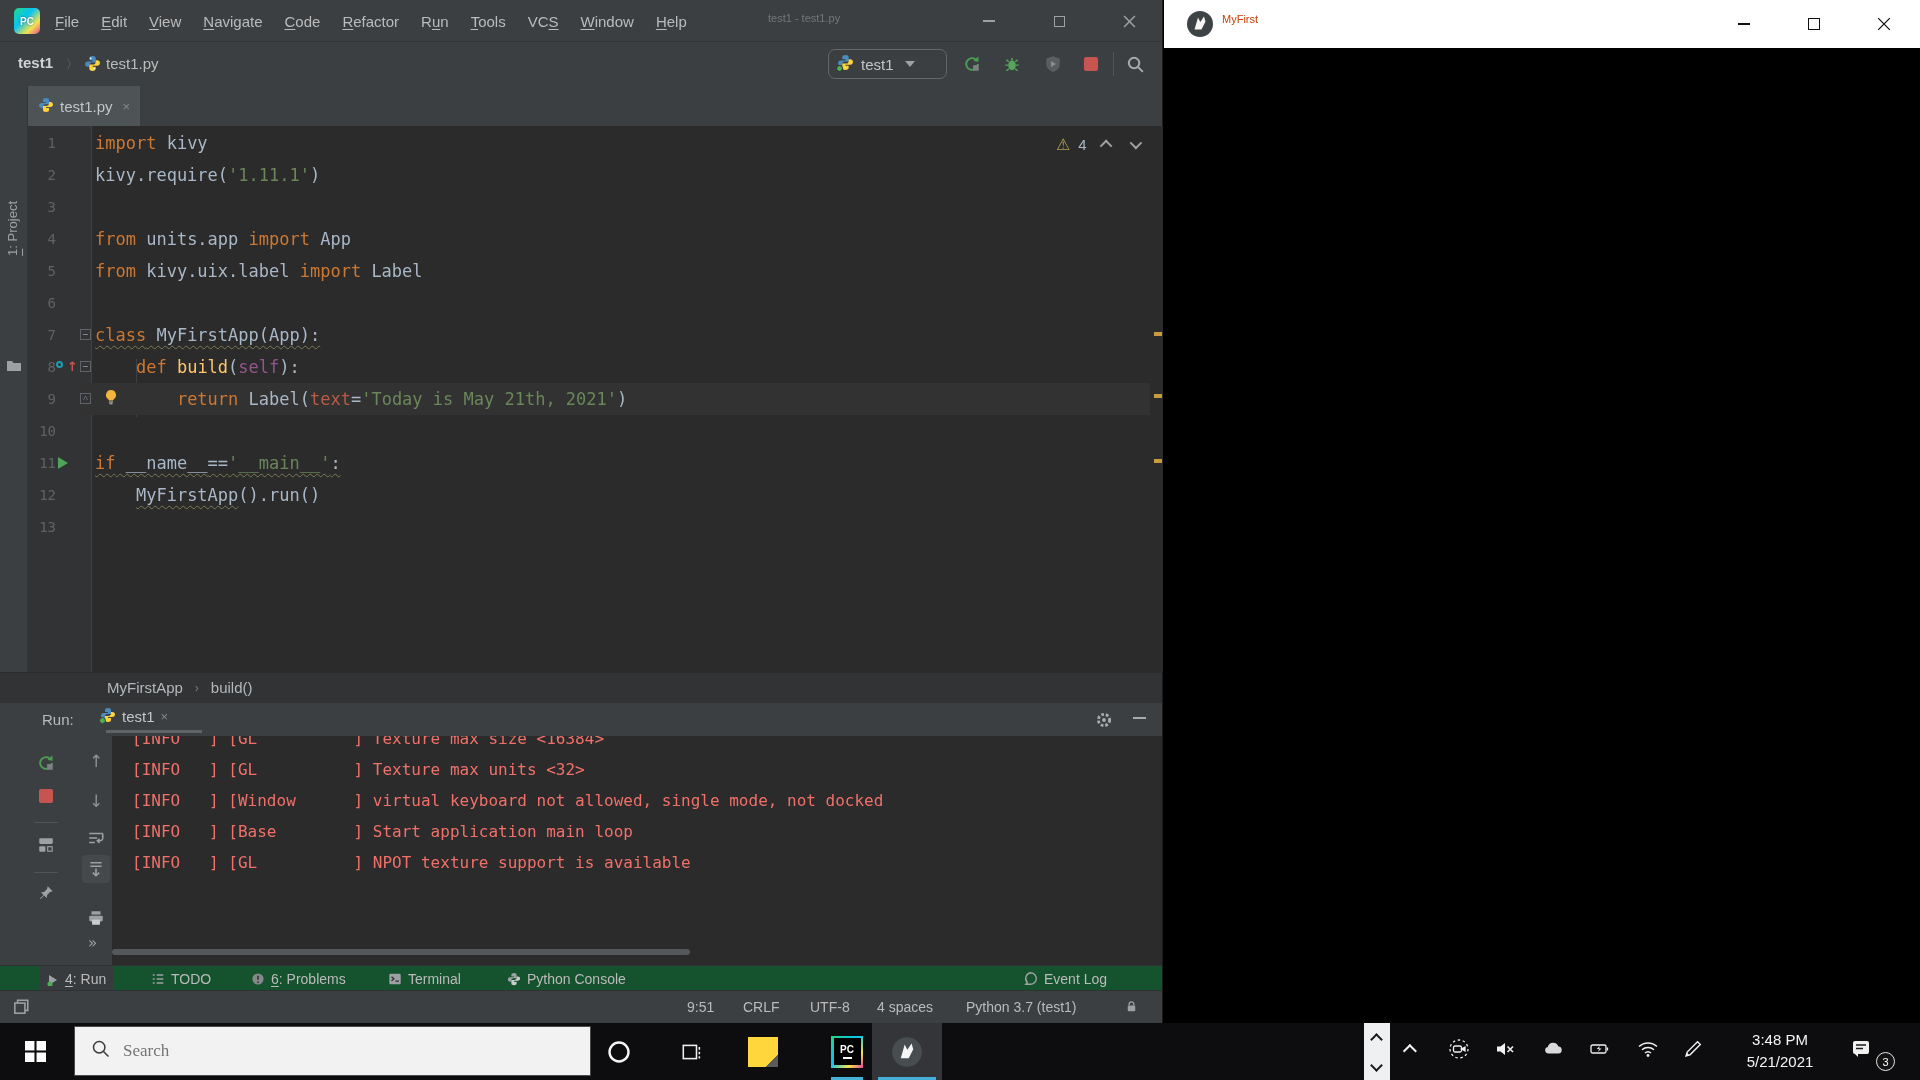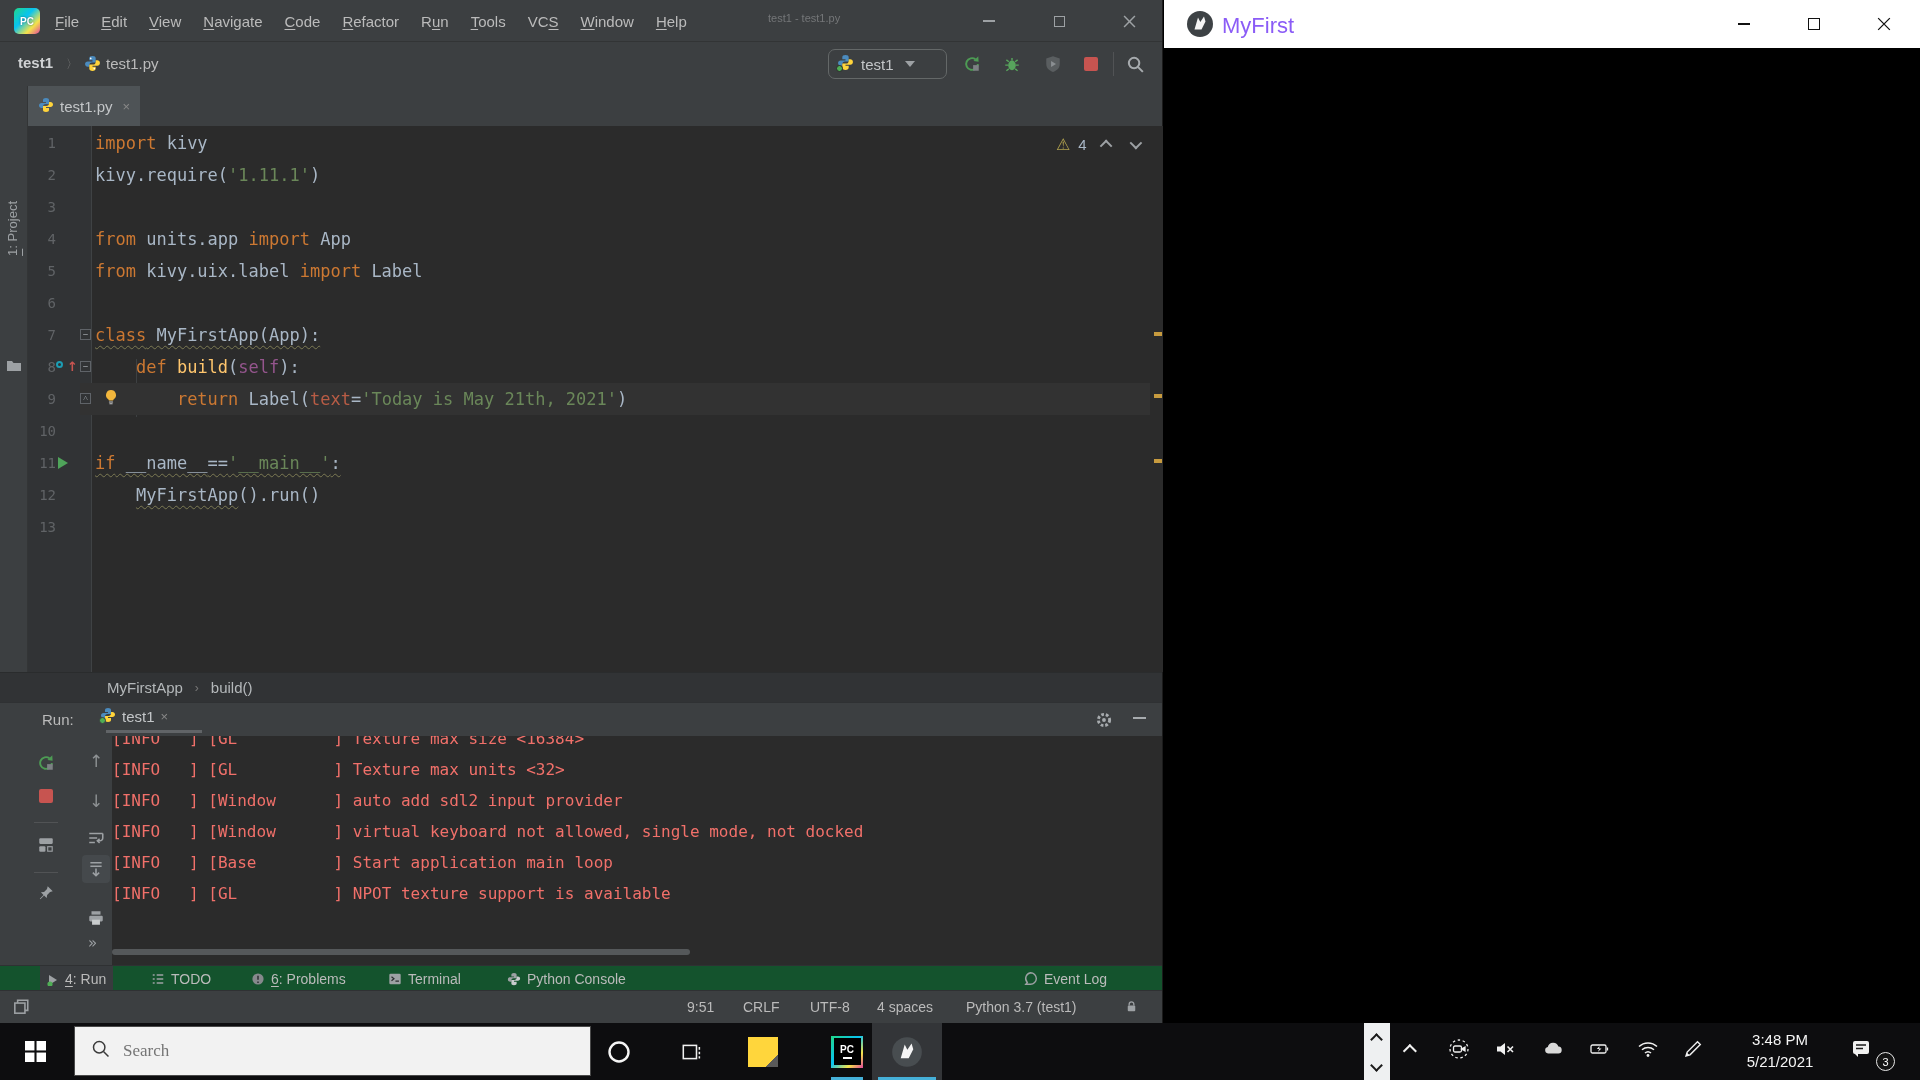--- a/index.html
+++ b/index.html
@@ -62,39 +62,39 @@
 
   .crumbs2{position:absolute;left:0;top:672px;width:100%;height:30px;background:#313335;border-top:1px solid #2a2c2d;display:flex;align-items:center;font-size:15px;color:#b4b8ba}
 
   
   .runpanel{position:absolute;left:0;top:702px;width:100%;height:263px;background:#3c3f41;border-top:1px solid #2f3133}
   .rp-label{position:absolute;left:42px;top:8px;font-size:15px;color:#bbbbbb}
   .rp-tab{position:absolute;left:100px;top:4px;display:flex;align-items:center;gap:6px;font-size:15px;color:#c3c6c8}
   .rp-underline{position:absolute;left:106px;top:27px;width:96px;height:3px;background:#616467}
   .rp-right{position:absolute;top:8px;width:18px;height:18px}
   .console-wrap{position:absolute;left:112px;top:33px;right:0;bottom:0;background:#2b2b2b;overflow:hidden}
-  #console-lines{margin-top:-13px;}
+  #console-lines{margin-top:-13px;padding-left:20px}
   .cline{height:31px;font:16px/31px "DejaVu Sans Mono",monospace;color:#f1706a;white-space:pre}
   .hscroll{position:absolute;left:0;top:213px;width:578px;height:6px;background:#55585a;border-radius:3px}
   .rp-icon{position:absolute;width:18px;height:18px}
   .rp-arrowchar{position:absolute;width:20px;font:17px/18px "DejaVu Sans",sans-serif;color:#8d9193;text-align:center}
   .rp-sel{position:absolute;left:82px;top:152px;width:28px;height:28px;background:#45494c;border-radius:4px}
   .rp-more{position:absolute;left:88px;top:232px;font:15px/16px "DejaVu Sans",sans-serif;color:#9da1a4}
 
   
   .bottombar{position:absolute;left:0;top:965px;width:100%;height:25px;background:#14532d;border-top:1px solid #2f3133}
   .bb-item{position:absolute;top:0;height:25px;display:flex;align-items:center;gap:6px;font-size:14px;color:#bbbbbb;padding:0 7px}
   .bb-item.active{background:#383b3e}
   .statusbar{position:absolute;left:0;top:990px;width:100%;height:33px;background:#3c3f41;border-top:1px solid #2f3133}
   .sb-item{position:absolute;top:8px;font-size:14px;color:#bbbbbb}
 
   
   #kivy{position:absolute;left:1164px;top:0;width:756px;height:1023px;background:#000}
   .ktitle{position:absolute;left:0;top:0;width:100%;height:48px;background:#fff}
-  .ktitle-text{position:absolute;left:58px;top:13px;font-size:22px;color:#8b5cf6}
+  .ktitle-text{position:absolute;left:58px;top:13px;font-size:11px;color:#c2410c}
   .kctl{position:absolute;top:0;width:46px;height:48px;display:flex;align-items:center;justify-content:center}
   .kmin{width:12px;height:1.5px;background:#111}
   .kmax{width:12px;height:12px;border:1.4px solid #111}
   .klabel{position:absolute;left:0;top:473px;width:100%;text-align:center;font-size:20px;color:#ececec;letter-spacing:.2px}
 
   
   #taskbar{position:absolute;left:0;top:1023px;width:1920px;height:57px;background:#0d0d0f}
   .tb-btn{position:absolute;top:0;height:57px;display:flex;align-items:center;justify-content:center}
   .searchbox{position:absolute;left:74px;top:3px;width:517px;height:50px;background:#f2f2f2;border:1px solid #4a4a4a;display:flex;align-items:center}
   .searchbox input{border:none;outline:none;background:transparent;font-size:17px;color:#1f1f1f;font-family:Liberation Serif, serif;width:400px}
@@ -349,21 +349,20 @@
           <rect x="2" y="6" width="12" height="5" rx="1"></rect>
           <rect x="4.5" y="9.5" width="7" height="4.5" fill="#c9cccd"></rect>
         </svg>
     </span>
     <span class="rp-more">»</span>
 
     <div class="console-wrap">
       <div id="console-lines">
           <div class="cline">[INFO   ] [GL          ] Texture max size &lt;16384&gt;</div>
           <div class="cline">[INFO   ] [GL          ] Texture max units &lt;32&gt;</div>
-          <div class="cline">[INFO   ] [Window      ] auto add sdl2 input provider</div>
           <div class="cline">[INFO   ] [Window      ] virtual keyboard not allowed, single mode, not docked</div>
           <div class="cline">[INFO   ] [Base        ] Start application main loop</div>
           <div class="cline">[INFO   ] [GL          ] NPOT texture support is available</div>
         </div>
       <div class="hscroll"></div>
     </div>
   </div>
 
   <div class="bottombar">
     <div class="bb-item active" style="left:40px">

